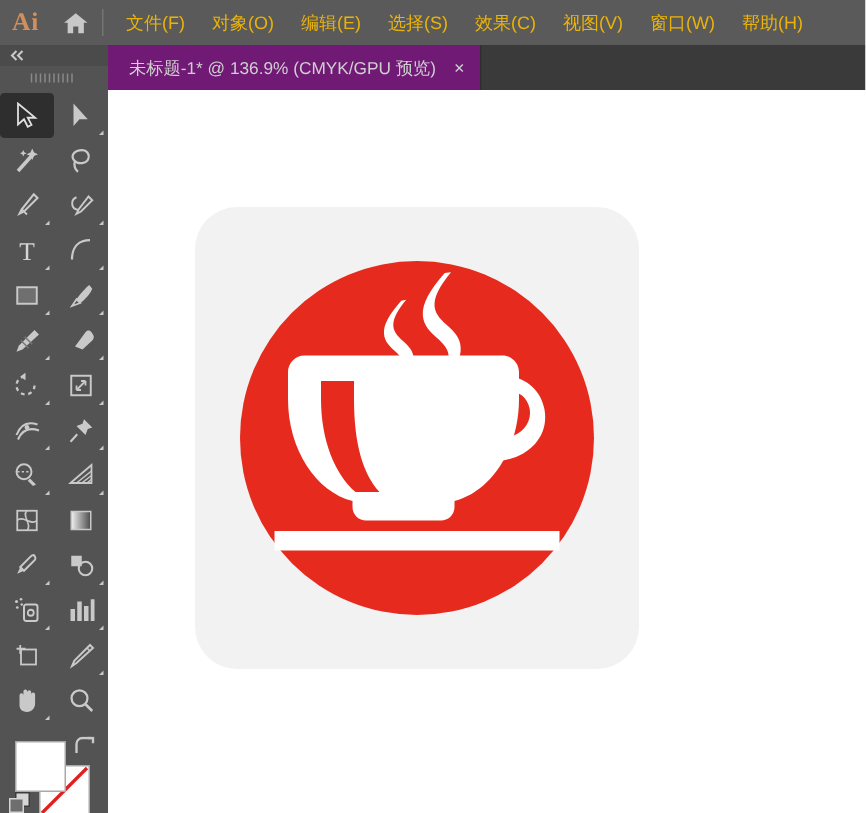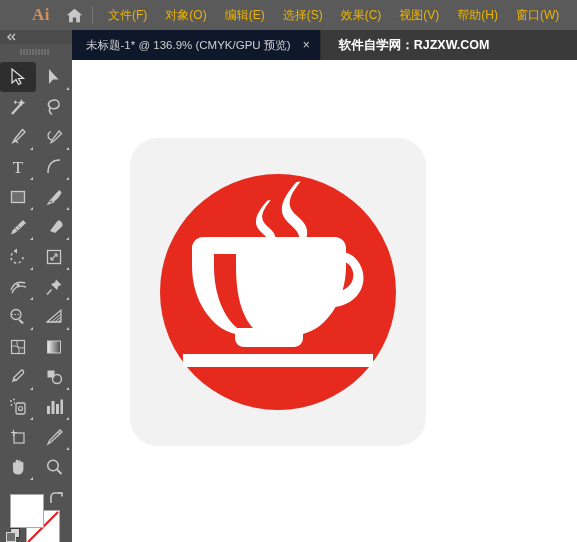--- a/index.html
+++ b/index.html
@@ -15,42 +15,41 @@
   #menubar {
     position: absolute; left: 0; top: 0; width: 577px; height: 30px;
     background: #5a5a5a;
     display: flex; align-items: center;
   }
   #ai-logo {
     width: 34px; text-align: center;
     color: #d08f5c; font-size: 17px; font-weight: bold;
     letter-spacing: 0.5px; line-height: 30px;
     font-family: "Liberation Serif", serif;
-    margin-left: 24px;
   }
   #home-btn {
     width: 32px; height: 30px; display: flex; align-items: center; justify-content: center;
   }
   .home-glyph { display: block; }
   #menu-divider {
     width: 1px; height: 18px; background: #747474; margin: 0 6px 0 2px;
   }
   .menu-item {
     color: #eab308; font-size: 12px; padding: 0 9px; line-height: 30px;
     white-space: nowrap; cursor: default;
   }
 
   
   #tabbar {
     position: absolute; left: 72px; top: 30px; width: 505px; height: 30px;
     background: #3a3a3a; display: flex; align-items: stretch;
   }
   #tab-active {
     display: flex; align-items: center; height: 30px;
-    background: #0f172a; padding: 0 0 0 14px; max-width: 272px;
+    background: #701a75; padding: 0 0 0 14px; max-width: 272px;
     border-right: 1px solid #2e2e2e;
   }
   #tab-title {
     color: #cfcfcf; font-size: 11.5px; white-space: nowrap;
   }
   #tab-close {
     color: #cfcfcf; font-size: 12px; padding: 0 10px 0 12px; line-height: 30px;
   }
   #watermark {
     display: flex; align-items: center; padding-left: 18px;
@@ -125,30 +124,29 @@
         <path d="M8.5 0.8 L16.3 7.2 L13.9 7.2 L13.9 14.2 L10.2 14.2 L10.2 9.6 L6.8 9.6 L6.8 14.2 L3.1 14.2 L3.1 7.2 L0.7 7.2 Z" fill="#c8c8c8"></path>
       </svg>
     </div>
     <div id="menu-divider"></div>
     <div class="menu-item">文件(F)</div>
     <div class="menu-item">对象(O)</div>
     <div class="menu-item">编辑(E)</div>
     <div class="menu-item">选择(S)</div>
     <div class="menu-item">效果(C)</div>
     <div class="menu-item">视图(V)</div>
+    <div class="menu-item">窗口(W)</div>
     <div class="menu-item">帮助(H)</div>
-    <div class="menu-item">窗口(W)</div>
   </div>
 
   <div id="tabbar">
     <div id="tab-active">
       <span id="tab-title">未标题-1* @ 136.9% (CMYK/GPU 预览)</span>
       <span id="tab-close">×</span>
     </div>
-    <div id="watermark">软件自学网：RJZXW.COM</div>
   </div>
 
   <div id="canvas">
     <div id="artboard">
       <svg id="art-svg" width="296" height="308" viewBox="0 0 296 308">
 
         <circle cx="148" cy="154" r="118" fill="#e62b1e"></circle>
 
         <g fill="#ffffff">
           <path d="M58.5 25.5

